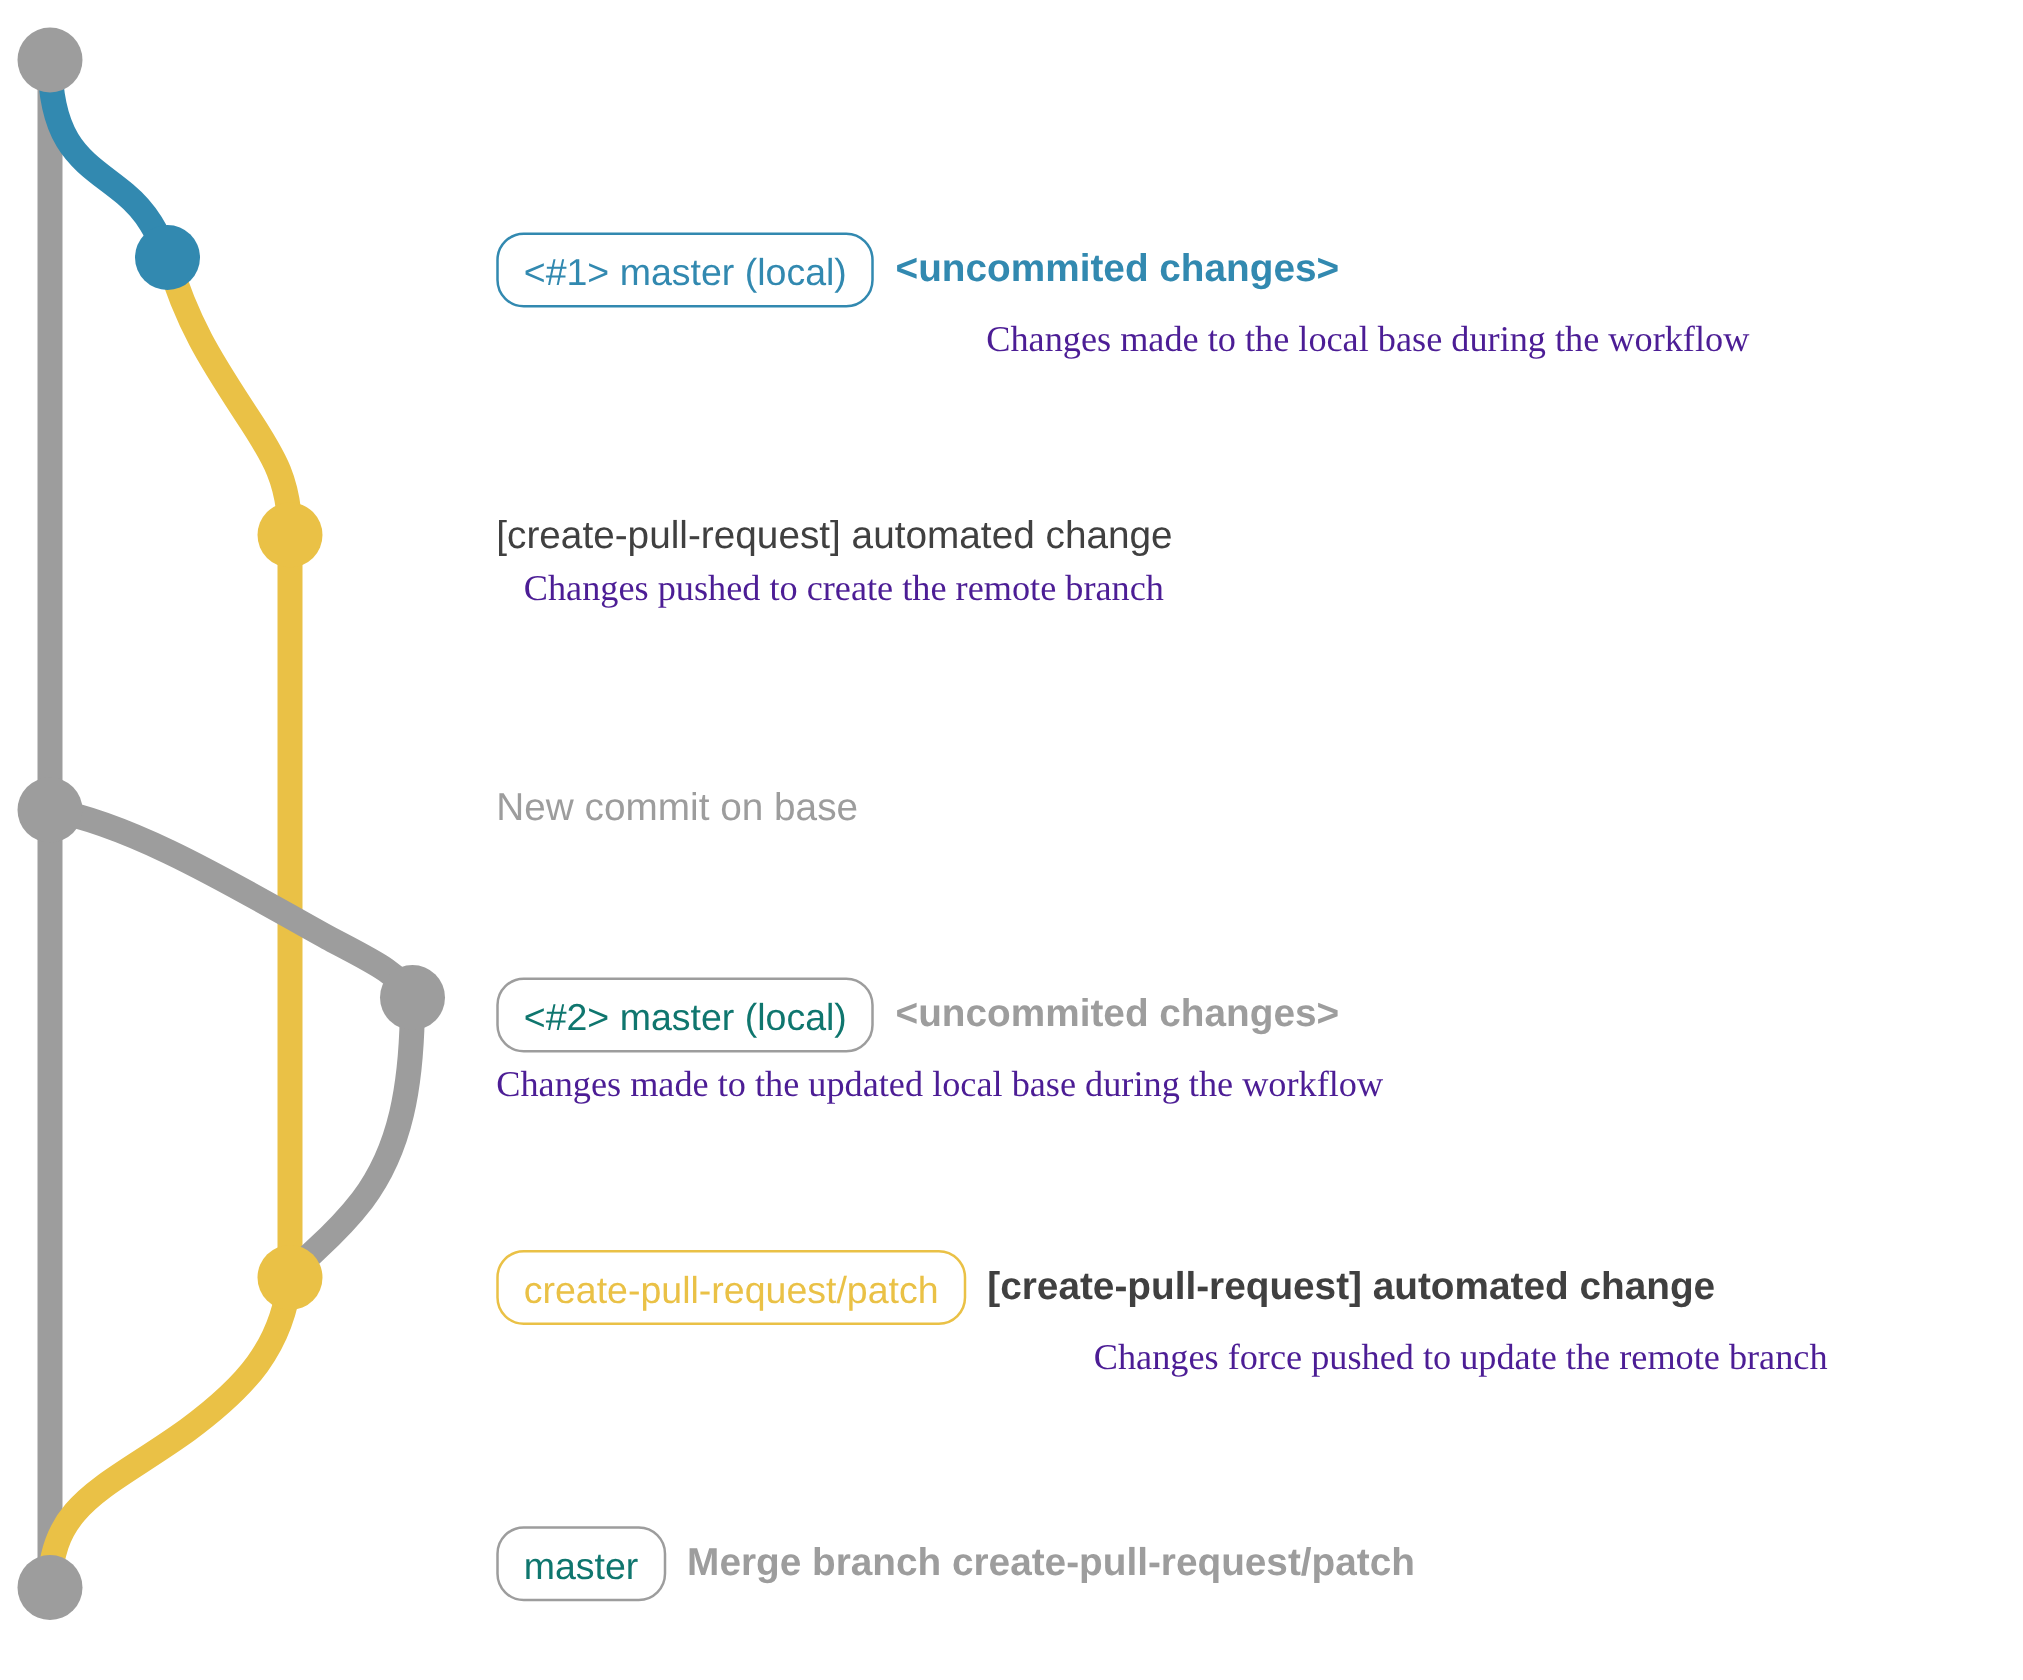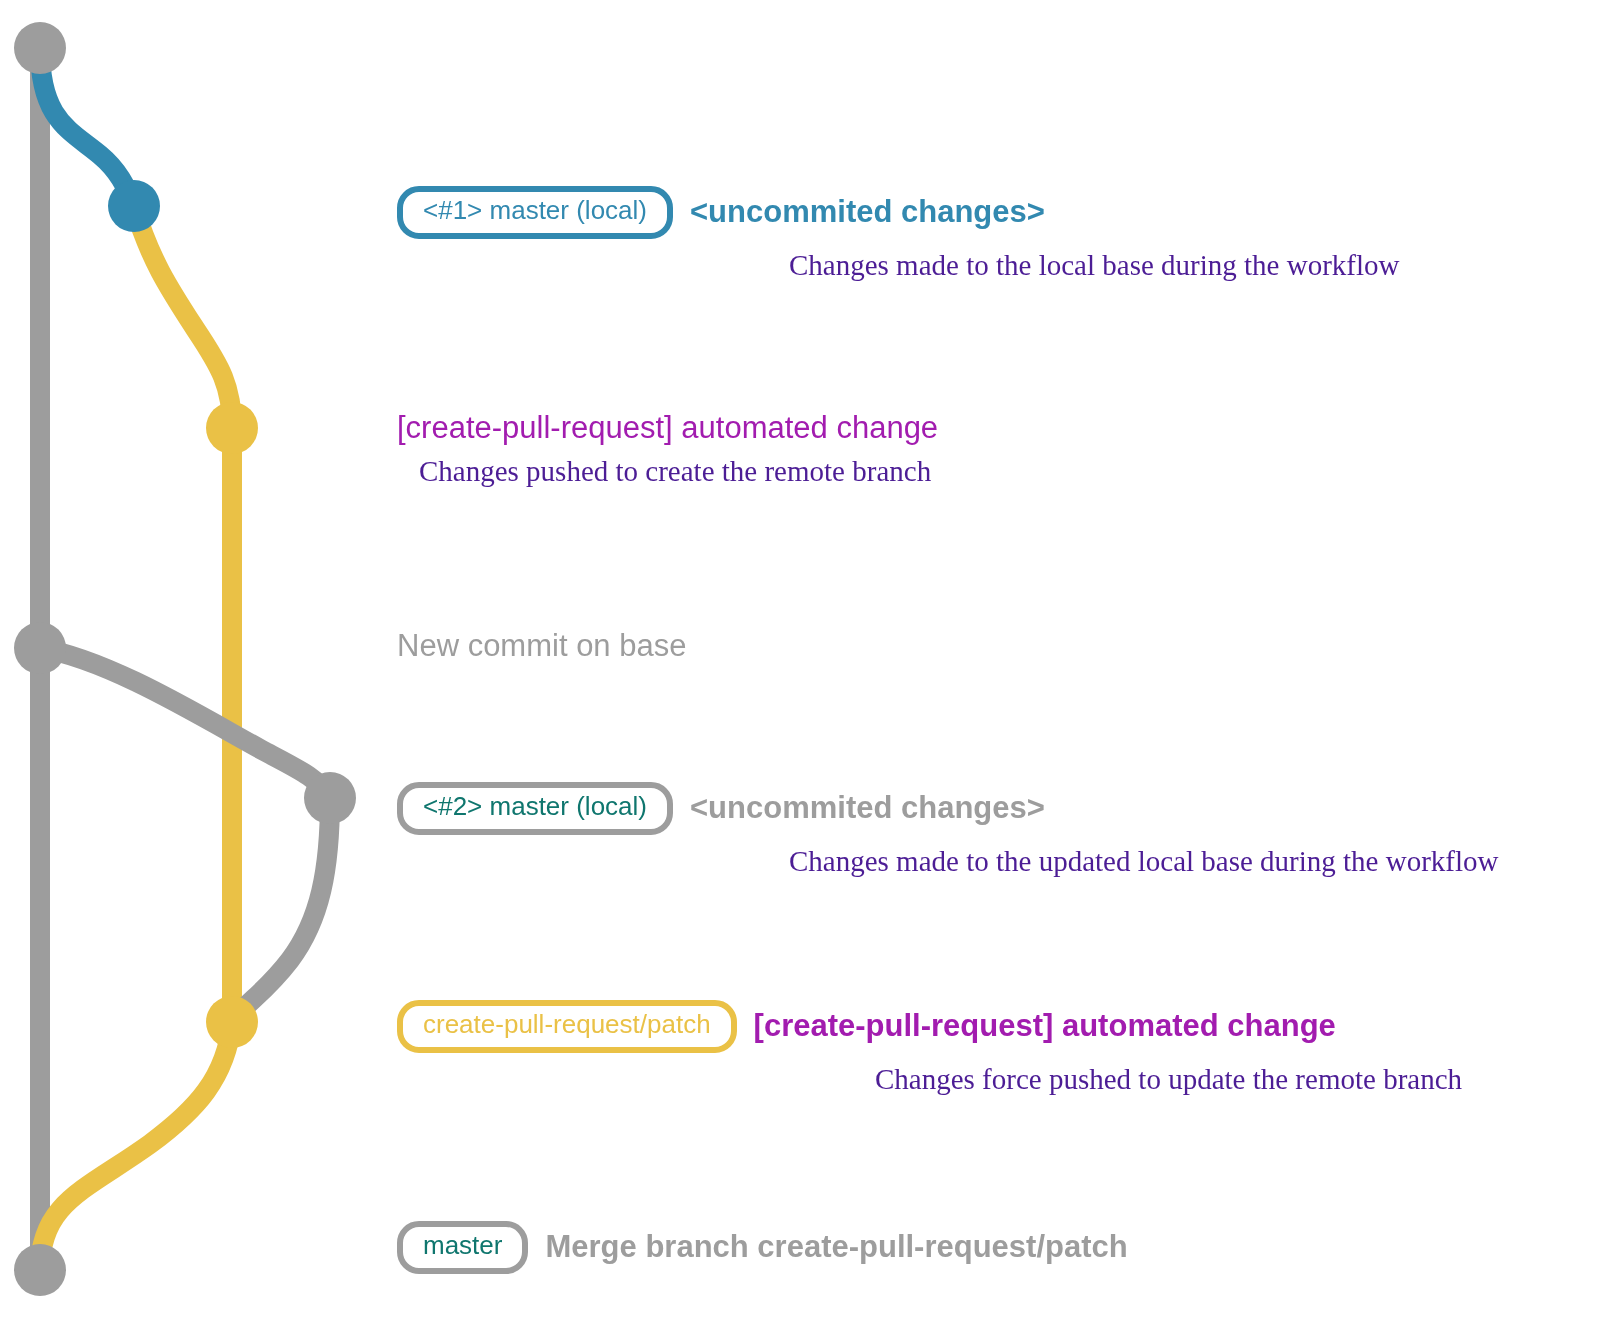--- a/index.html
+++ b/index.html
@@ -38,39 +38,39 @@
   }
 
   .row-line {
     display: flex;
     align-items: center;
     white-space: nowrap;
   }
 
   .pill {
     display: inline-block;
-    border: 6px solid #0369a1;
+    border: 2px solid #0369a1;
     border-radius: 22px;
-    padding: 5px 20px 9px 20px;
-    font-size: 26px;
+    padding: 15px 20px 9px 20px;
+    font-size: 30px;
     line-height: 1.05;
     color: #9d9d9d;
     background: transparent;
   }
   .pill.blue   { border-color: #3289b0; color: #3289b0; }
   .pill.yellow { border-color: #eac146; color: #eac146; text-align: center; }
   .pill.gray   { border-color: #9d9d9d; color: #0f766e; }
 
   .subject {
     font-size: 31px;
     line-height: 1.05;
     white-space: nowrap;
   }
   .subject.blue   { color: #3289b0; }
-  .subject.yellow { color: #a21caf; }
+  .subject.yellow { color: #404040; }
   .subject.gray   { color: #9d9d9d; }
 
   .pill + .subject { margin-left: 17px; font-weight: bold; }
 
   .desc {
     font-family: "Liberation Serif", serif;
     font-size: 29px;
     color: #4c1d95;
     white-space: nowrap;
     margin-top: 10px;
@@ -133,21 +133,21 @@
       </div>
     </div>
   </div>
 
   <div class="row" style="left:397px; top:782px;">
     <div>
       <div class="row-line">
         <span class="pill gray">&lt;#2&gt; master (local)</span>
         <span class="subject gray">&lt;uncommited changes&gt;</span>
       </div>
-      <div class="desc" style="margin-left:392px;">Changes made to the updated local base during the workflow</div>
+      <div class="desc" style="">Changes made to the updated local base during the workflow</div>
     </div>
   </div>
 
   <div class="row" style="left:397px; top:1000px;">
     <div>
       <div class="row-line">
         <span class="pill yellow">create-pull-request/patch</span>
         <span class="subject yellow">[create-pull-request] automated change</span>
       </div>
       <div class="desc" style="margin-left:478px;">Changes force pushed to update the remote branch</div>

